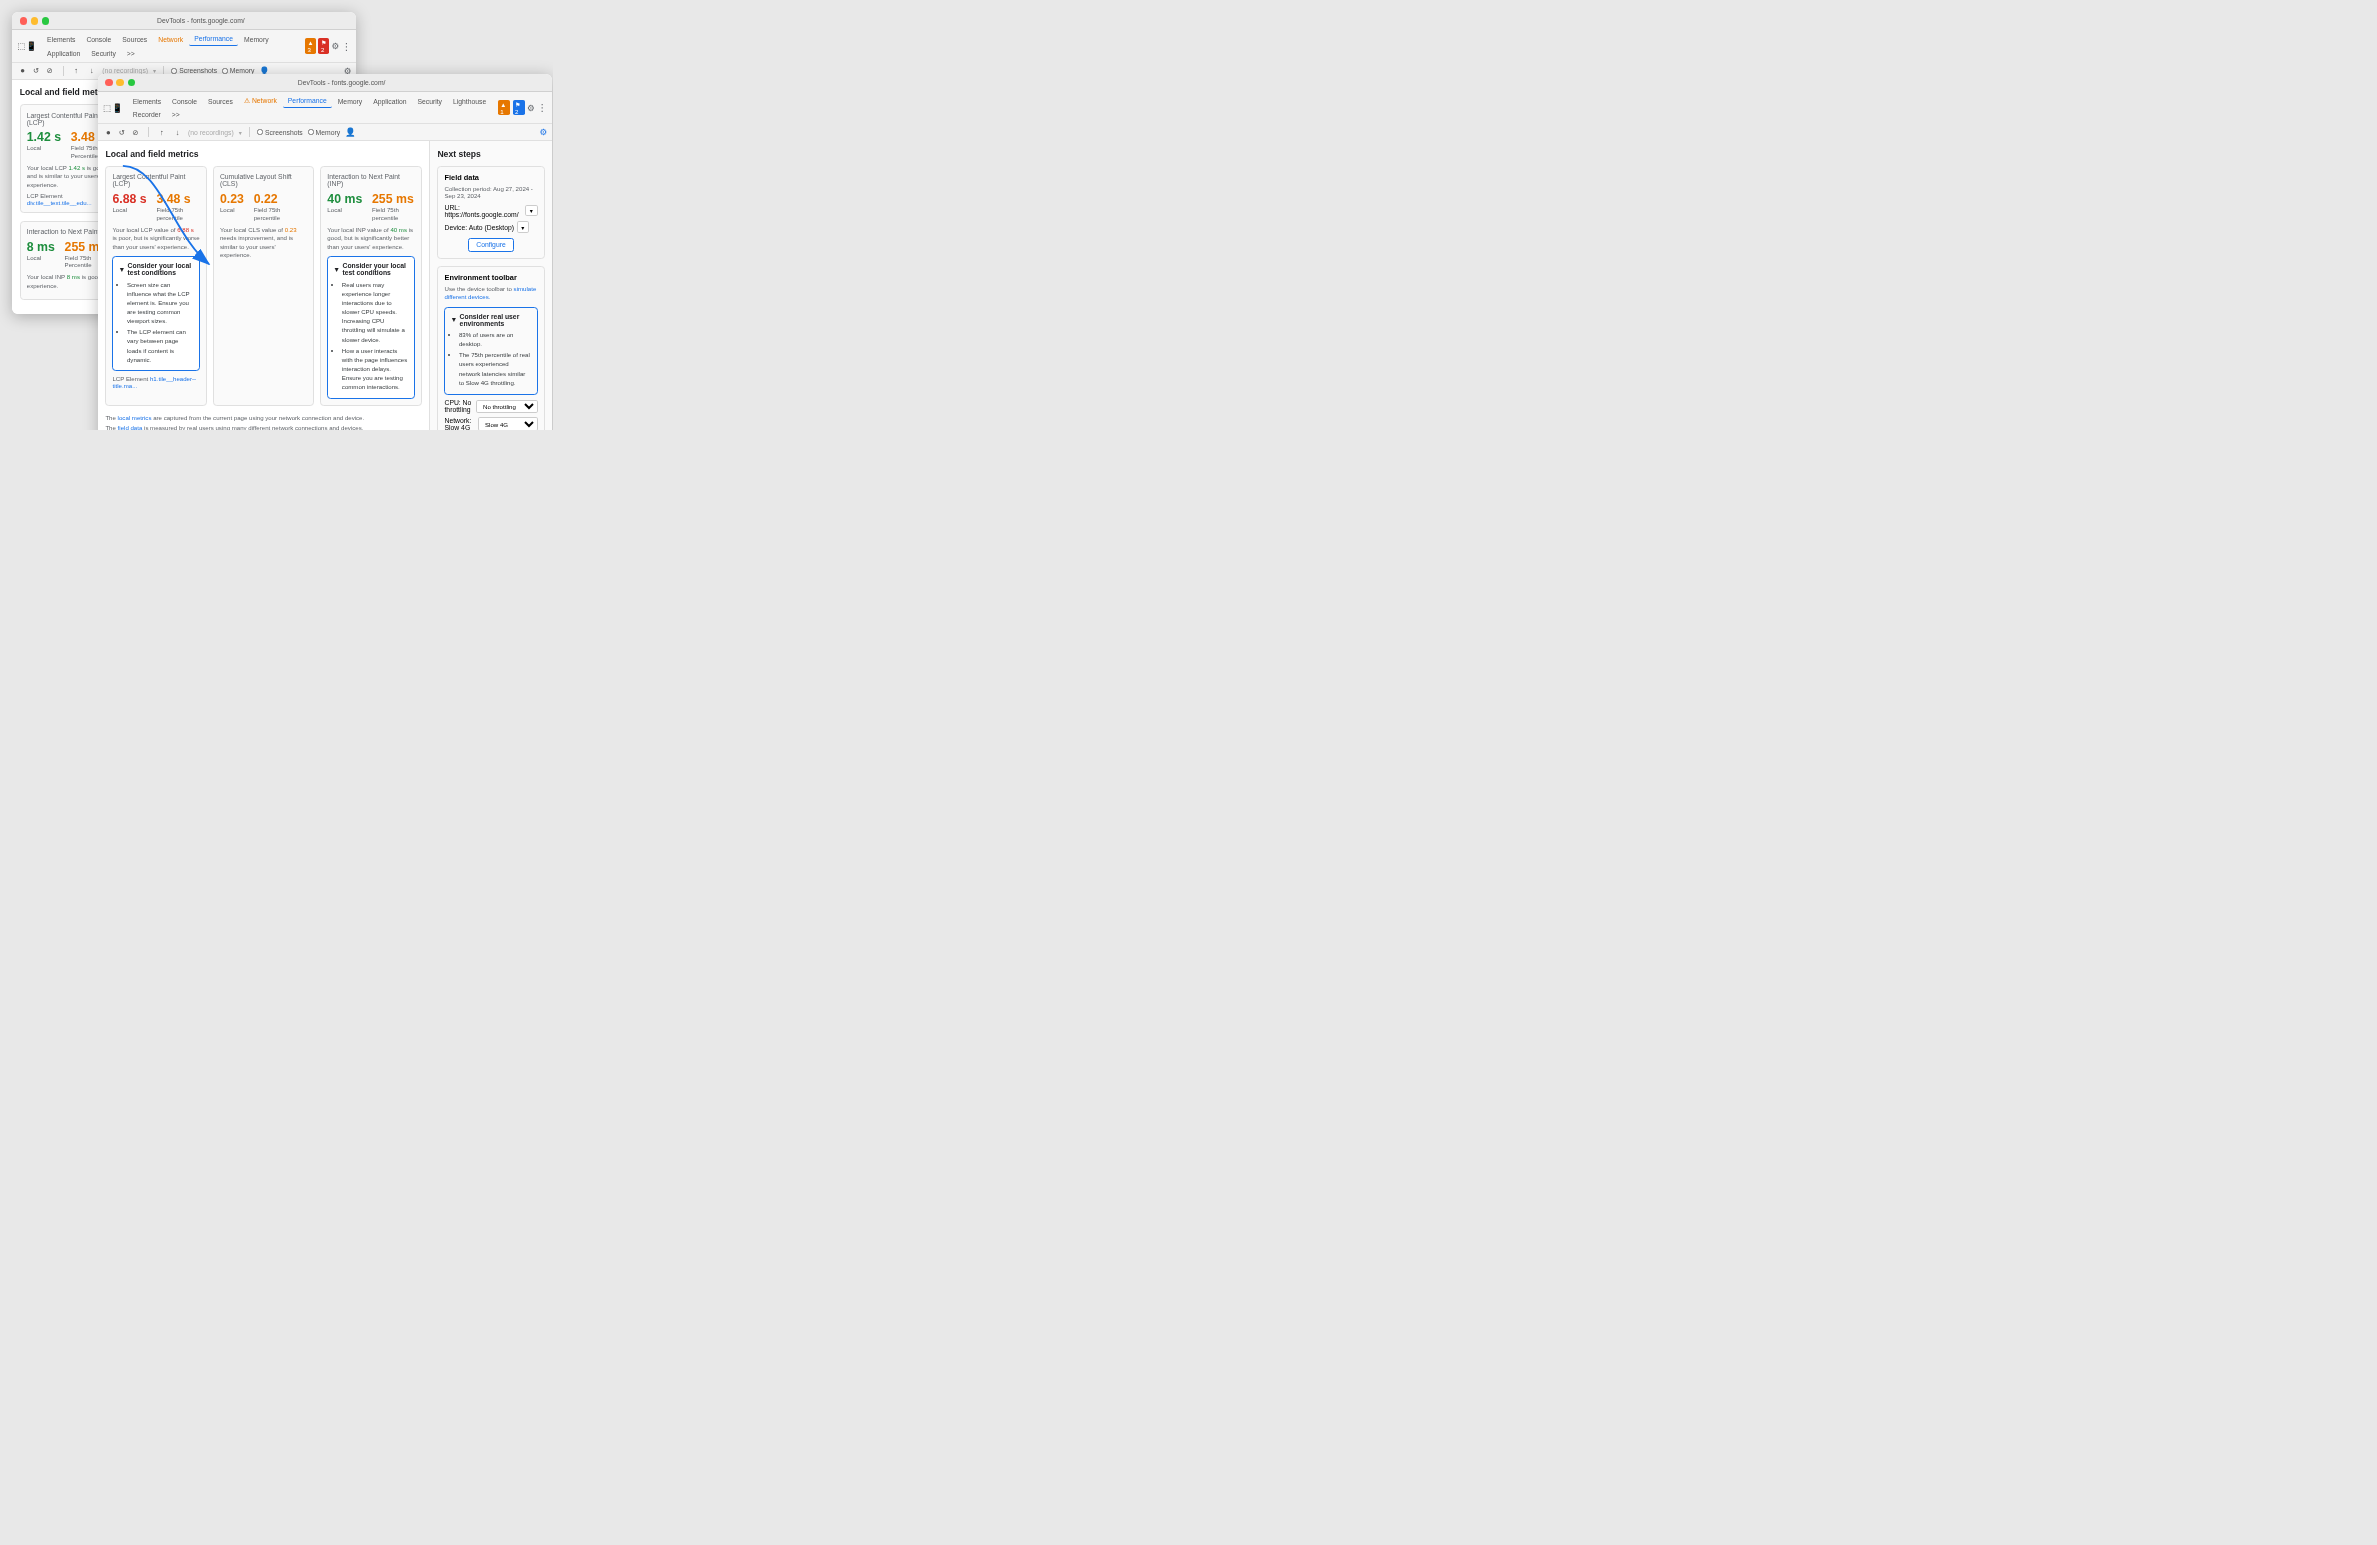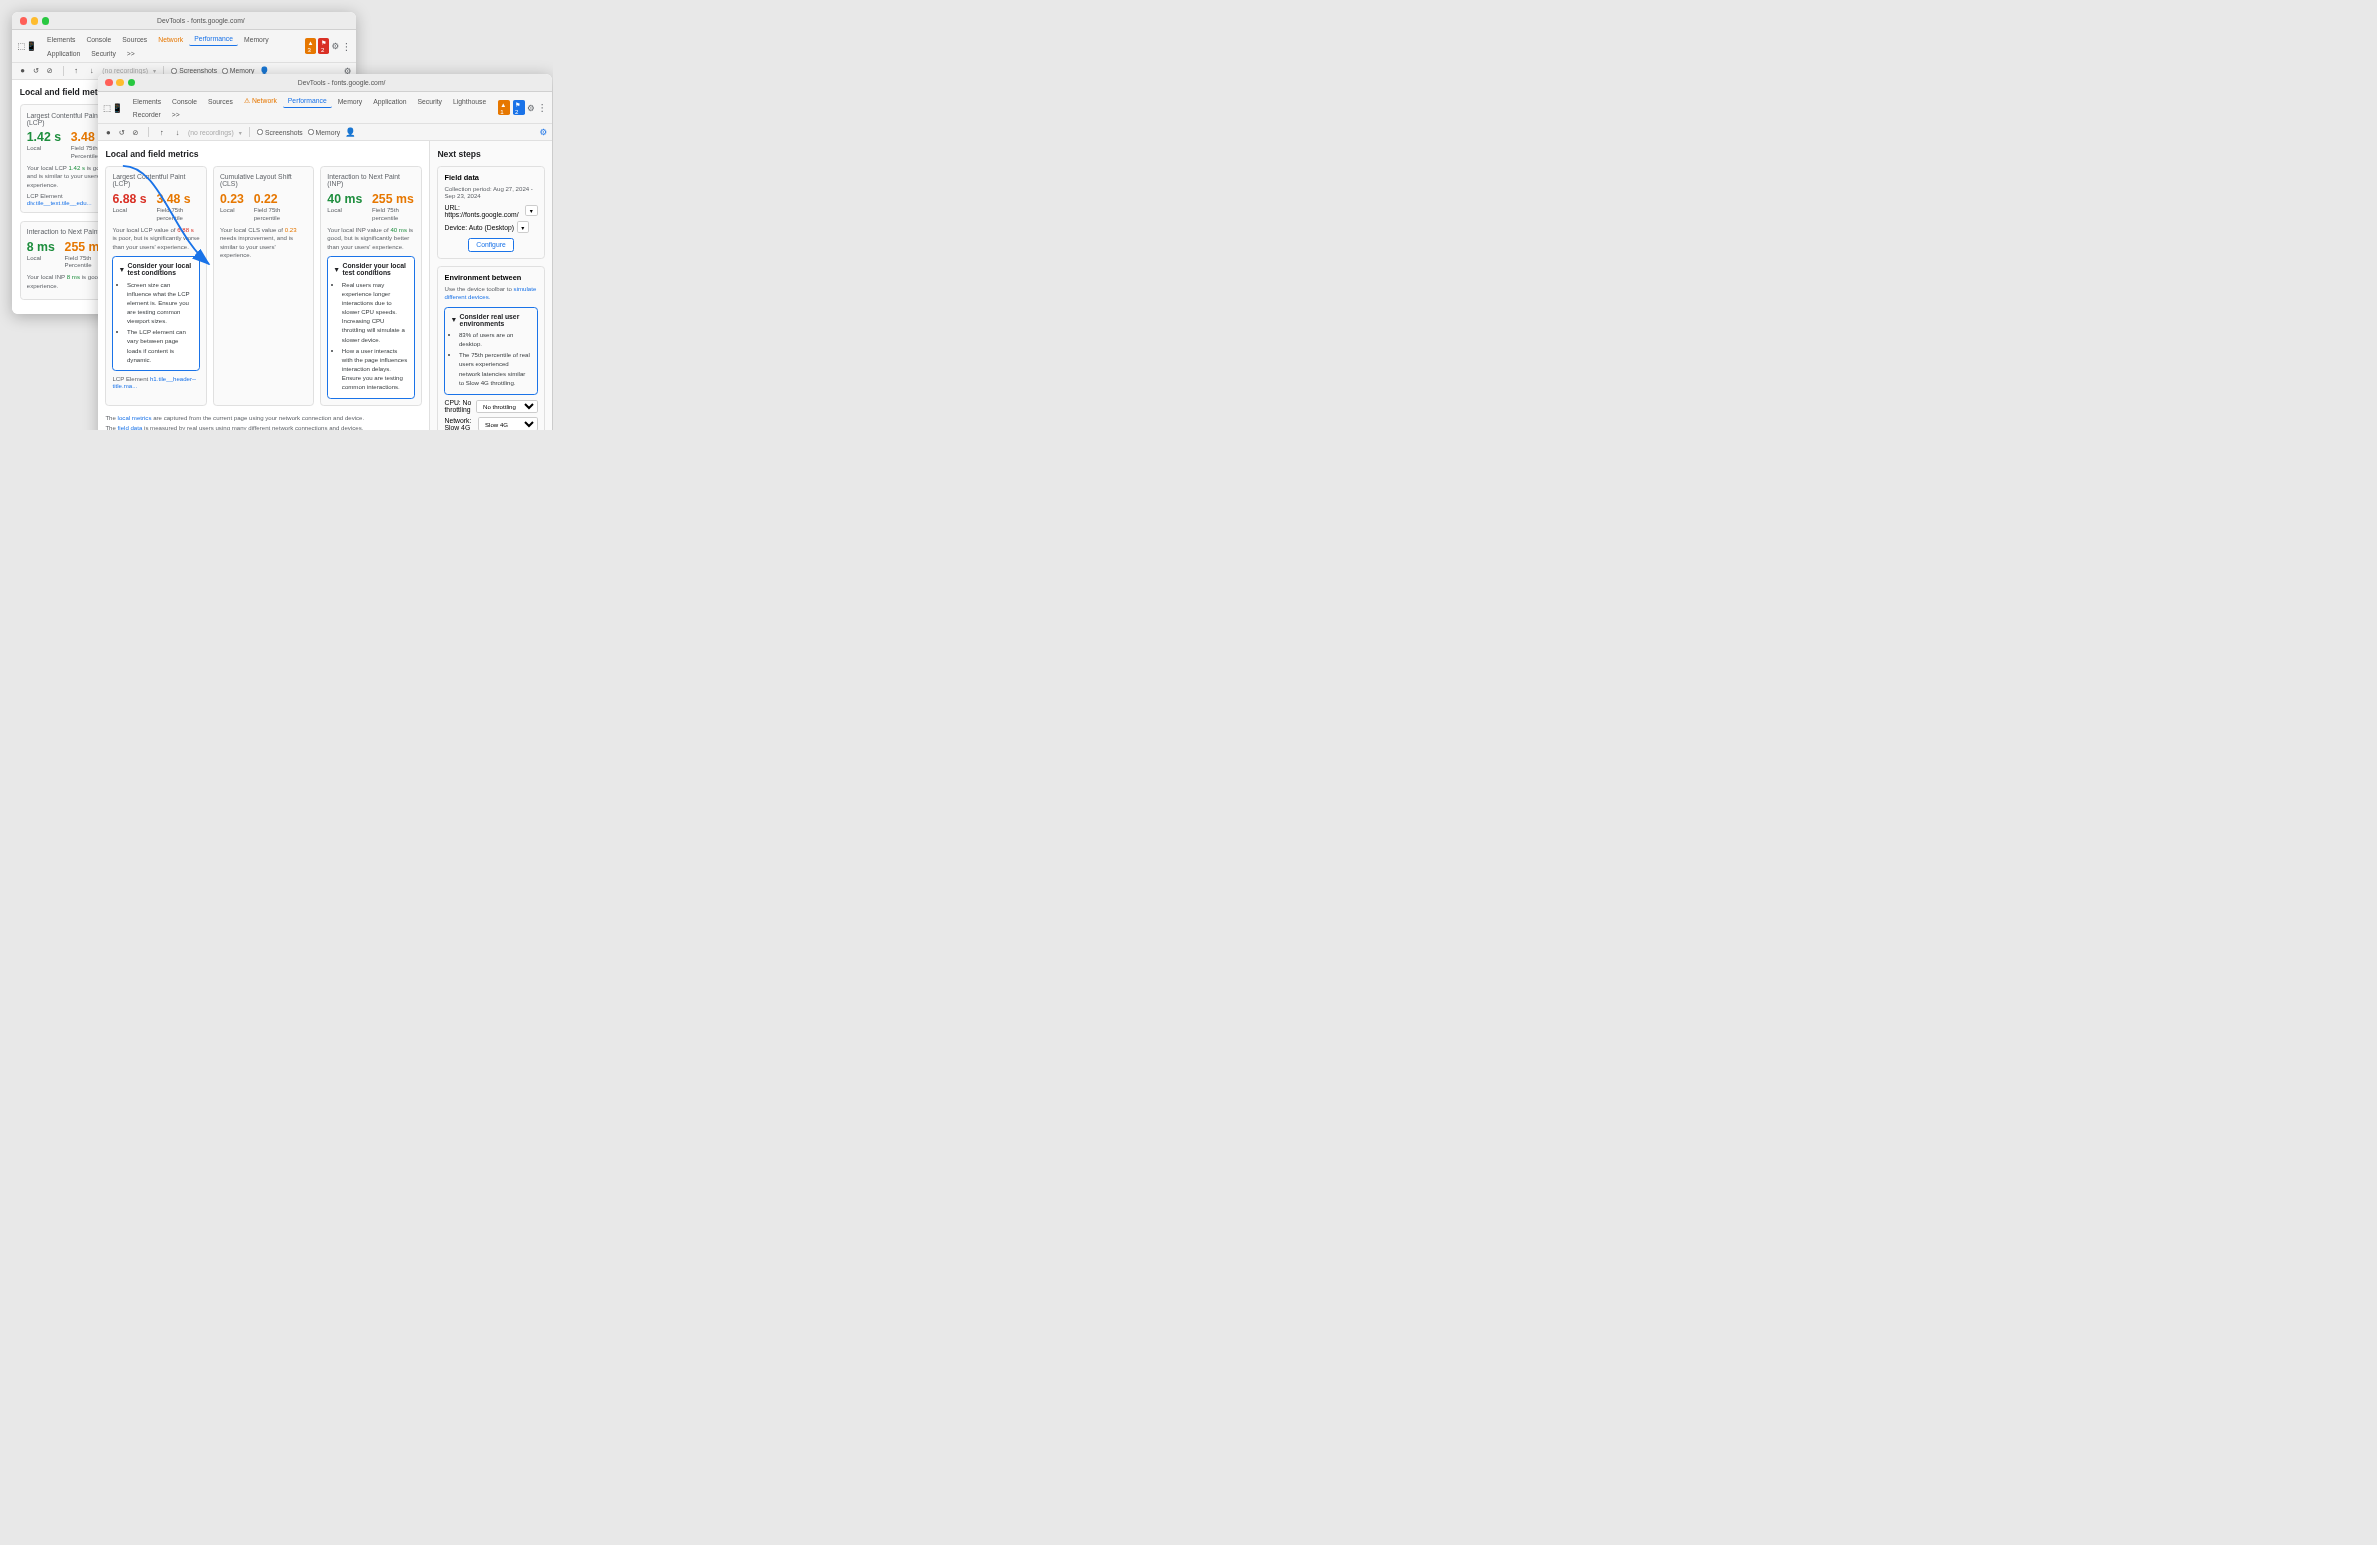--- a/index.html
+++ b/index.html
@@ -744,21 +744,21 @@
           <span class="select-btn">▾</span>
         </div>
         <div class="device-row">
           <span>Device: Auto (Desktop)</span>
           <span class="select-btn">▾</span>
         </div>
         <button class="configure-btn">Configure</button>
       </div>
 
       <div class="env-settings">
-        <div class="env-title">Environment between</div>
+        <div class="env-title">Environment toolbar</div>
         <div class="env-desc">
           Use the device toolbar to <a href="#">simulate different devices.</a>
         </div>
 
         <div class="consider-real-users">
           <div class="consider-title">
             <span>▼</span>
             <span>Consider real user environments</span>
           </div>
           <ul class="consider-list">

